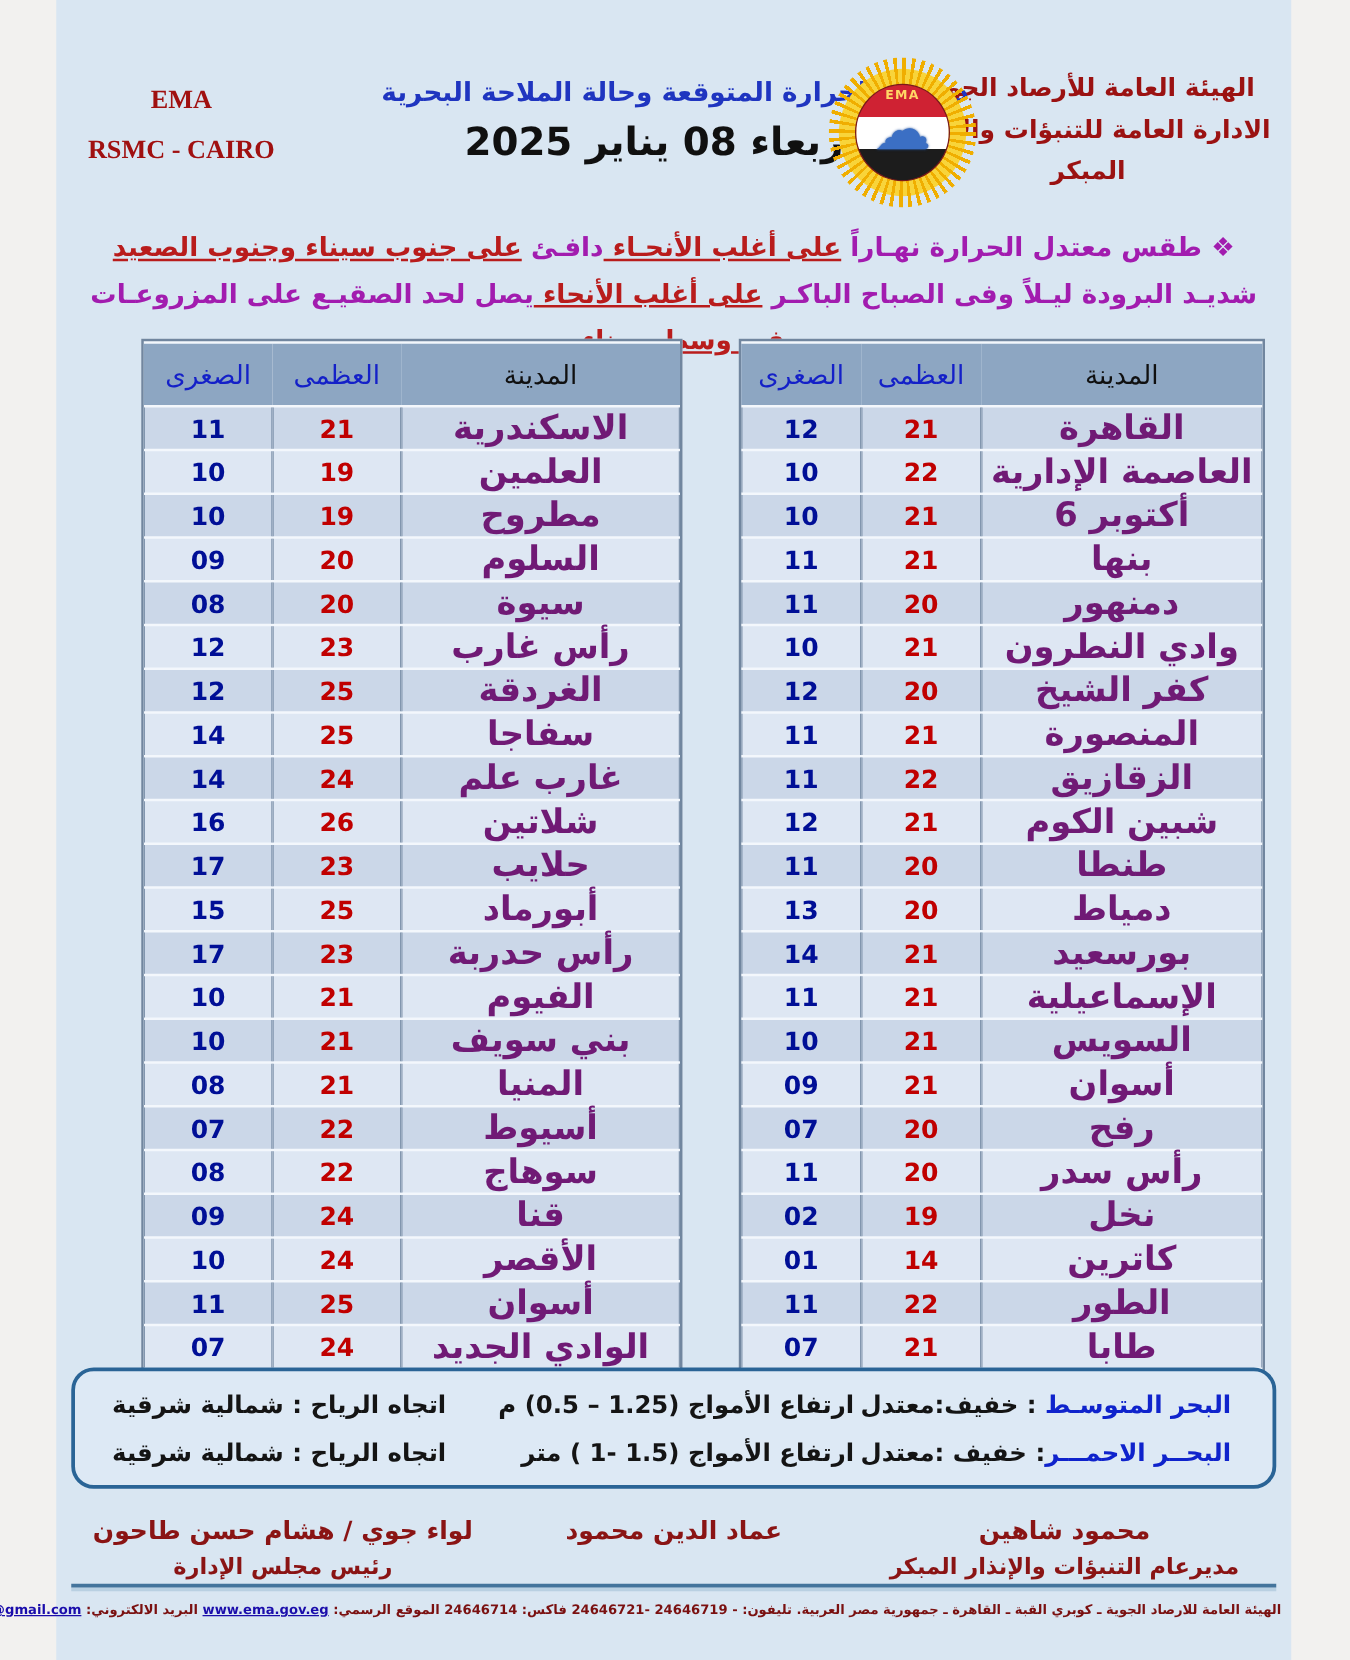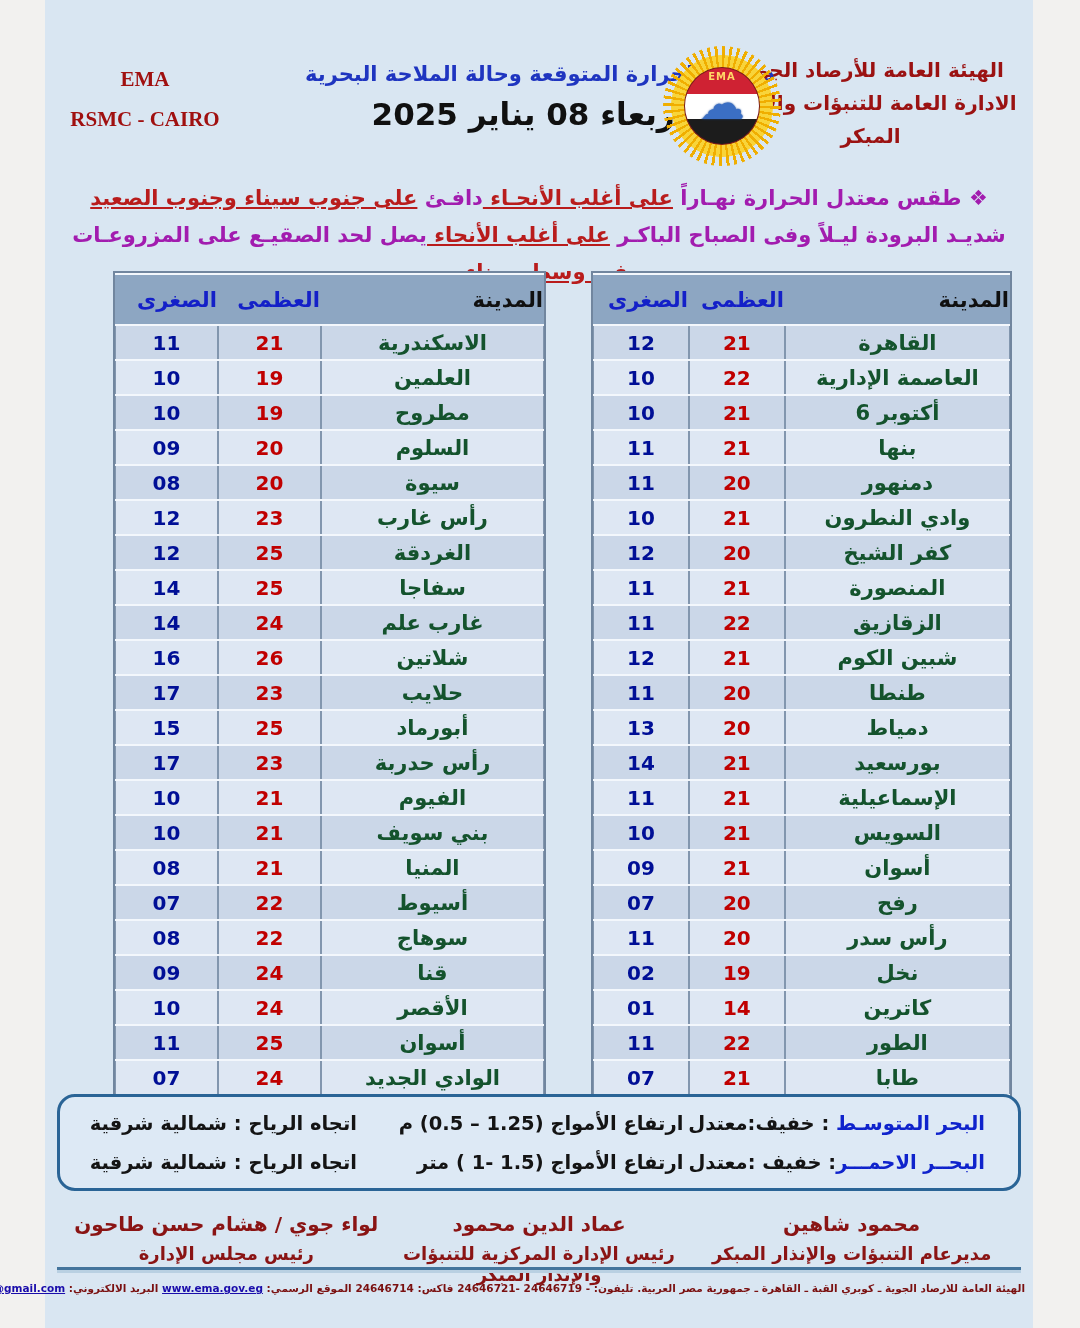--- a/index.html
+++ b/index.html
@@ -30,31 +30,31 @@
   
   .summary{position:absolute;top:180px;left:22px;right:22px;direction:rtl;text-align:center;
            font-size:21px;font-weight:bold;line-height:1.75;}
   .red{color:#a21caf;} .blue{color:#b91c1c;text-decoration:underline;}
 
   
   .tables{position:absolute;top:271px;left:68px;right:21px;display:flex;justify-content:space-between;}
   table.temps{border-collapse:separate;border-spacing:0 2px;background:#f3f7fc;
               border:2px solid #71869f;table-layout:fixed;}
   table.left-t{width:433px;} table.right-t{width:421px;}
-  .temps th{background:#8da6c2;font-size:21px;height:47px;font-weight:bold;text-align:right;}
+  .temps th{background:#8da6c2;font-size:21px;height:47px;font-weight:normal;text-align:center;}
   .temps th.min,.temps th.max{color:#1420c8;}
   .temps th.city{color:#101010;}
   .temps td{height:31px;font-size:20px;font-weight:bold;text-align:center;
             border-left:1px solid #8296ae;border-right:1px solid #8296ae;}
   .temps tbody tr:nth-child(odd) td{background:#cbd7e8;}
   .temps tbody tr:nth-child(even) td{background:#dee7f3;}
   .temps tbody tr:last-child td{height:45px;}
   .temps td.min{color:#000f96;}
   .temps td.max{color:#c00000;margin-left:20px;}
-  .temps td.city{color:#14532d;font-size:21px;direction:ltr;}
+  .temps td.city{color:#701a75;font-size:27px;direction:ltr;}
 
   
   .sea-box{position:absolute;top:1094px;left:12px;right:12px;height:97px;border:3px solid #2a6496;
            border-radius:18px;background:#dde9f5;display:flex;flex-direction:column;
            justify-content:center;padding:4px 28px;box-sizing:border-box;}
   .sea-row{display:grid;grid-template-columns:34% 36% 30%;direction:rtl;align-items:center;
            font-size:19.5px;font-weight:bold;height:39px;}
   .sea-name{color:#0f23cc;} .sea-state{color:#141414;}
   .sea-cell-name{text-align:center;}
   .sea-cell-waves{color:#141414;}
@@ -400,21 +400,20 @@
     </div>
   </div>
 
   <div class="sigs">
     <div class="sig">
       <div class="sig-name">محمود شاهين</div>
       <div class="sig-title">مديرعام التنبؤات والإنذار المبكر</div>
     </div>
     <div class="sig">
       <div class="sig-name">عماد الدين محمود</div>
-      <div class="sig-title">رئيس الإدارة المركزية للتنبؤات والإنذار المبكر</div>
     </div>
     <div class="sig">
       <div class="sig-name">لواء جوي / هشام حسن طاحون</div>
       <div class="sig-title">رئيس مجلس الإدارة</div>
     </div>
   </div>
 
   <div class="divider"></div>
 
   <div class="fineprint">

